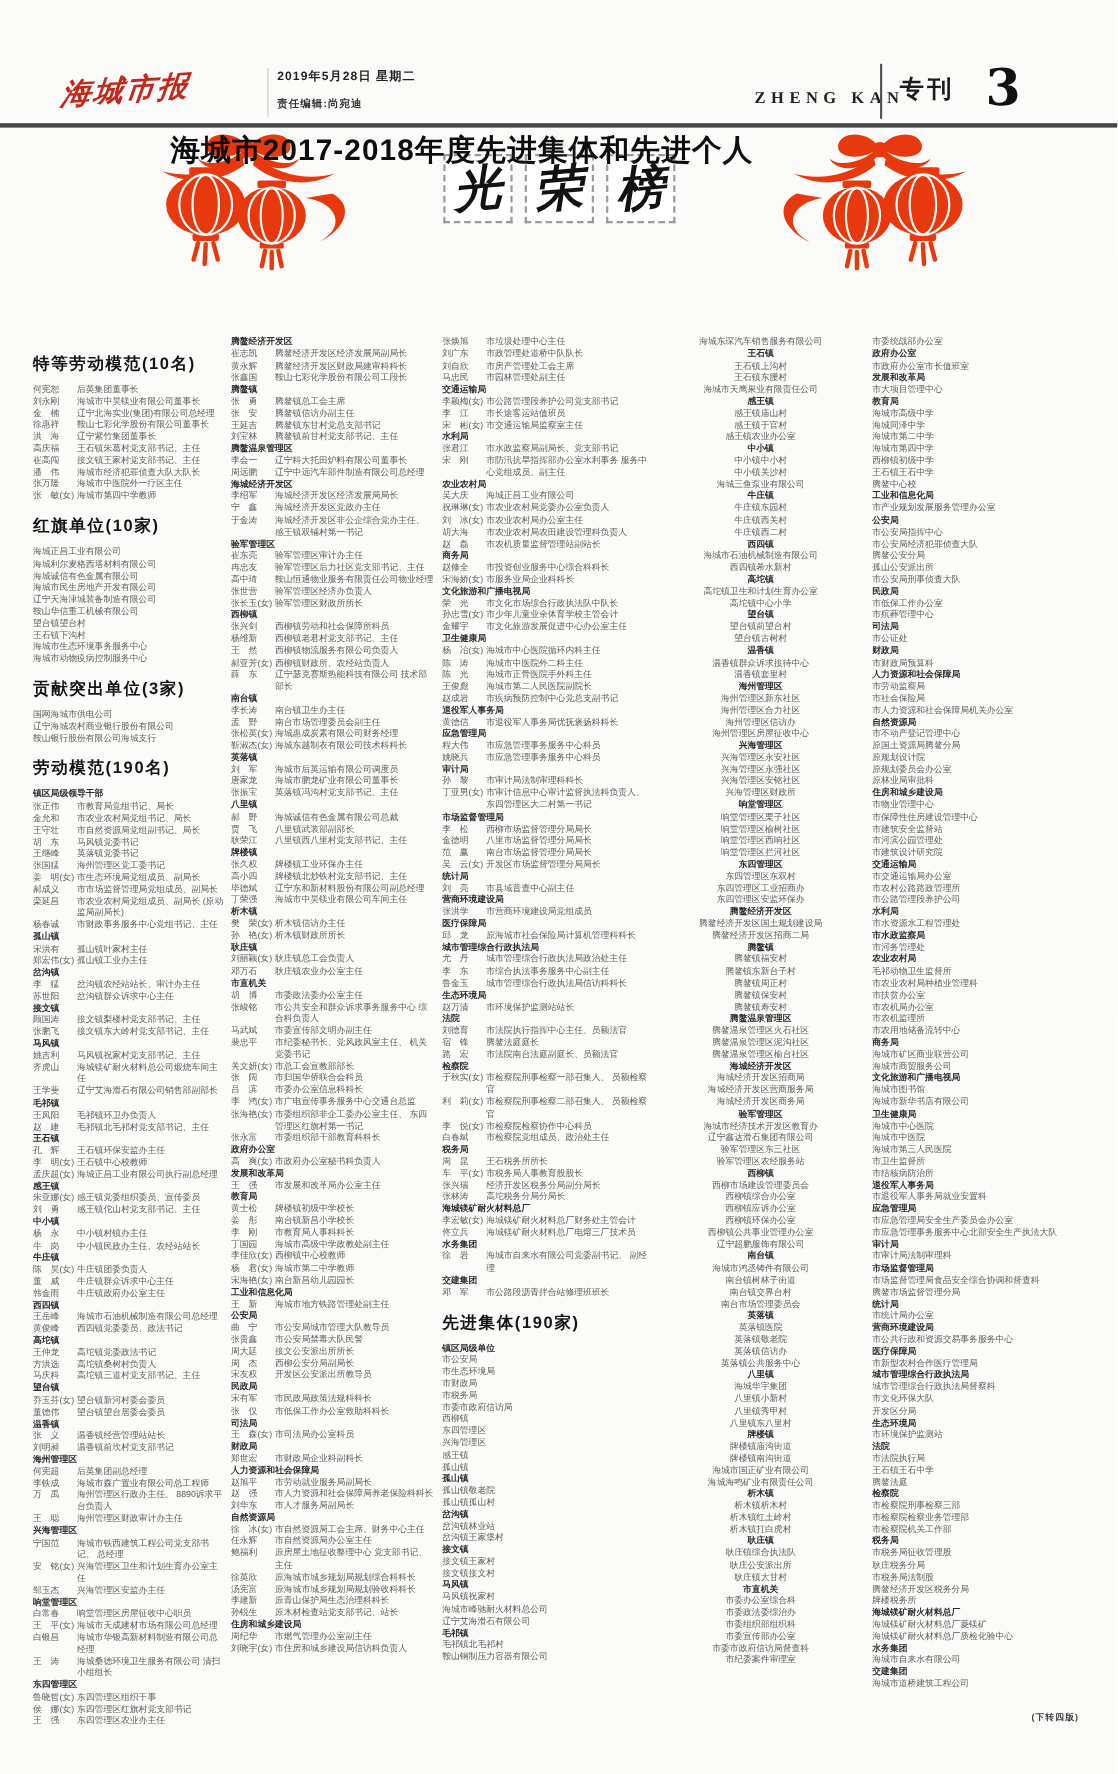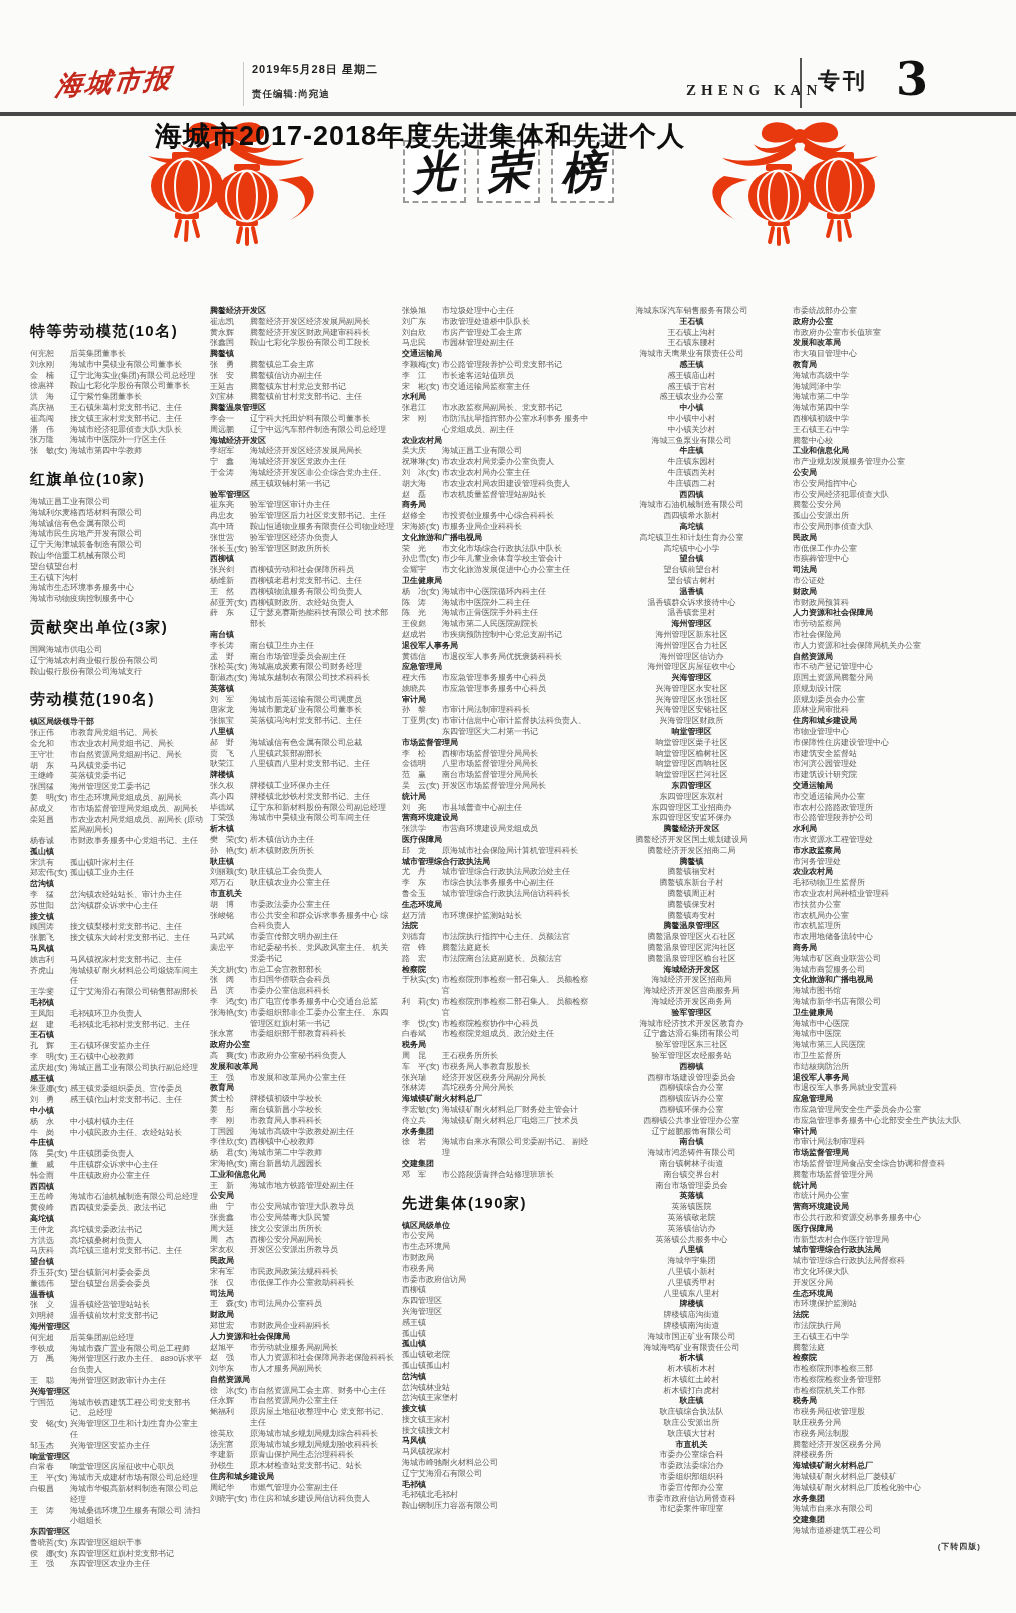--- a/index.html
+++ b/index.html
@@ -38,21 +38,21 @@
   #c1{left:210px;width:184px;}
   #c2{left:402px;width:187px;}
   #c3{left:598px;width:187px;text-align:center;}
   #c4{left:793px;width:194px;}
   .sec-title{font-size:15px;line-height:18px;font-weight:900;color:#141414;letter-spacing:1.5px;margin:13px 0 9px;}
   .col > .sec-title:first-child{margin-top:16px;}
   .subhead{font-weight:bold;color:#2d2d2d;}
   .entry{display:flex;}
   .entry .nm{flex:0 0 auto;min-width:38px;white-space:nowrap;padding-right:2px;}
   .entry .ds{flex:1 1 auto;}
-  .note{margin-top:5px;text-align:right;padding-right:6px;color:#3c3c3c;font-weight:bold;letter-spacing:1px;}
+  .note{margin-top:20px;text-align:right;padding-right:6px;color:#3c3c3c;font-weight:bold;letter-spacing:1px;}
 </style>
 </head>
 <body>
 
 <div class="page">
 
   <div class="masthead">
     <div class="logo">海城市报</div>
     <div class="mast-div1"></div>
     <div class="dateline">2019年5月28日 星期二</div>

